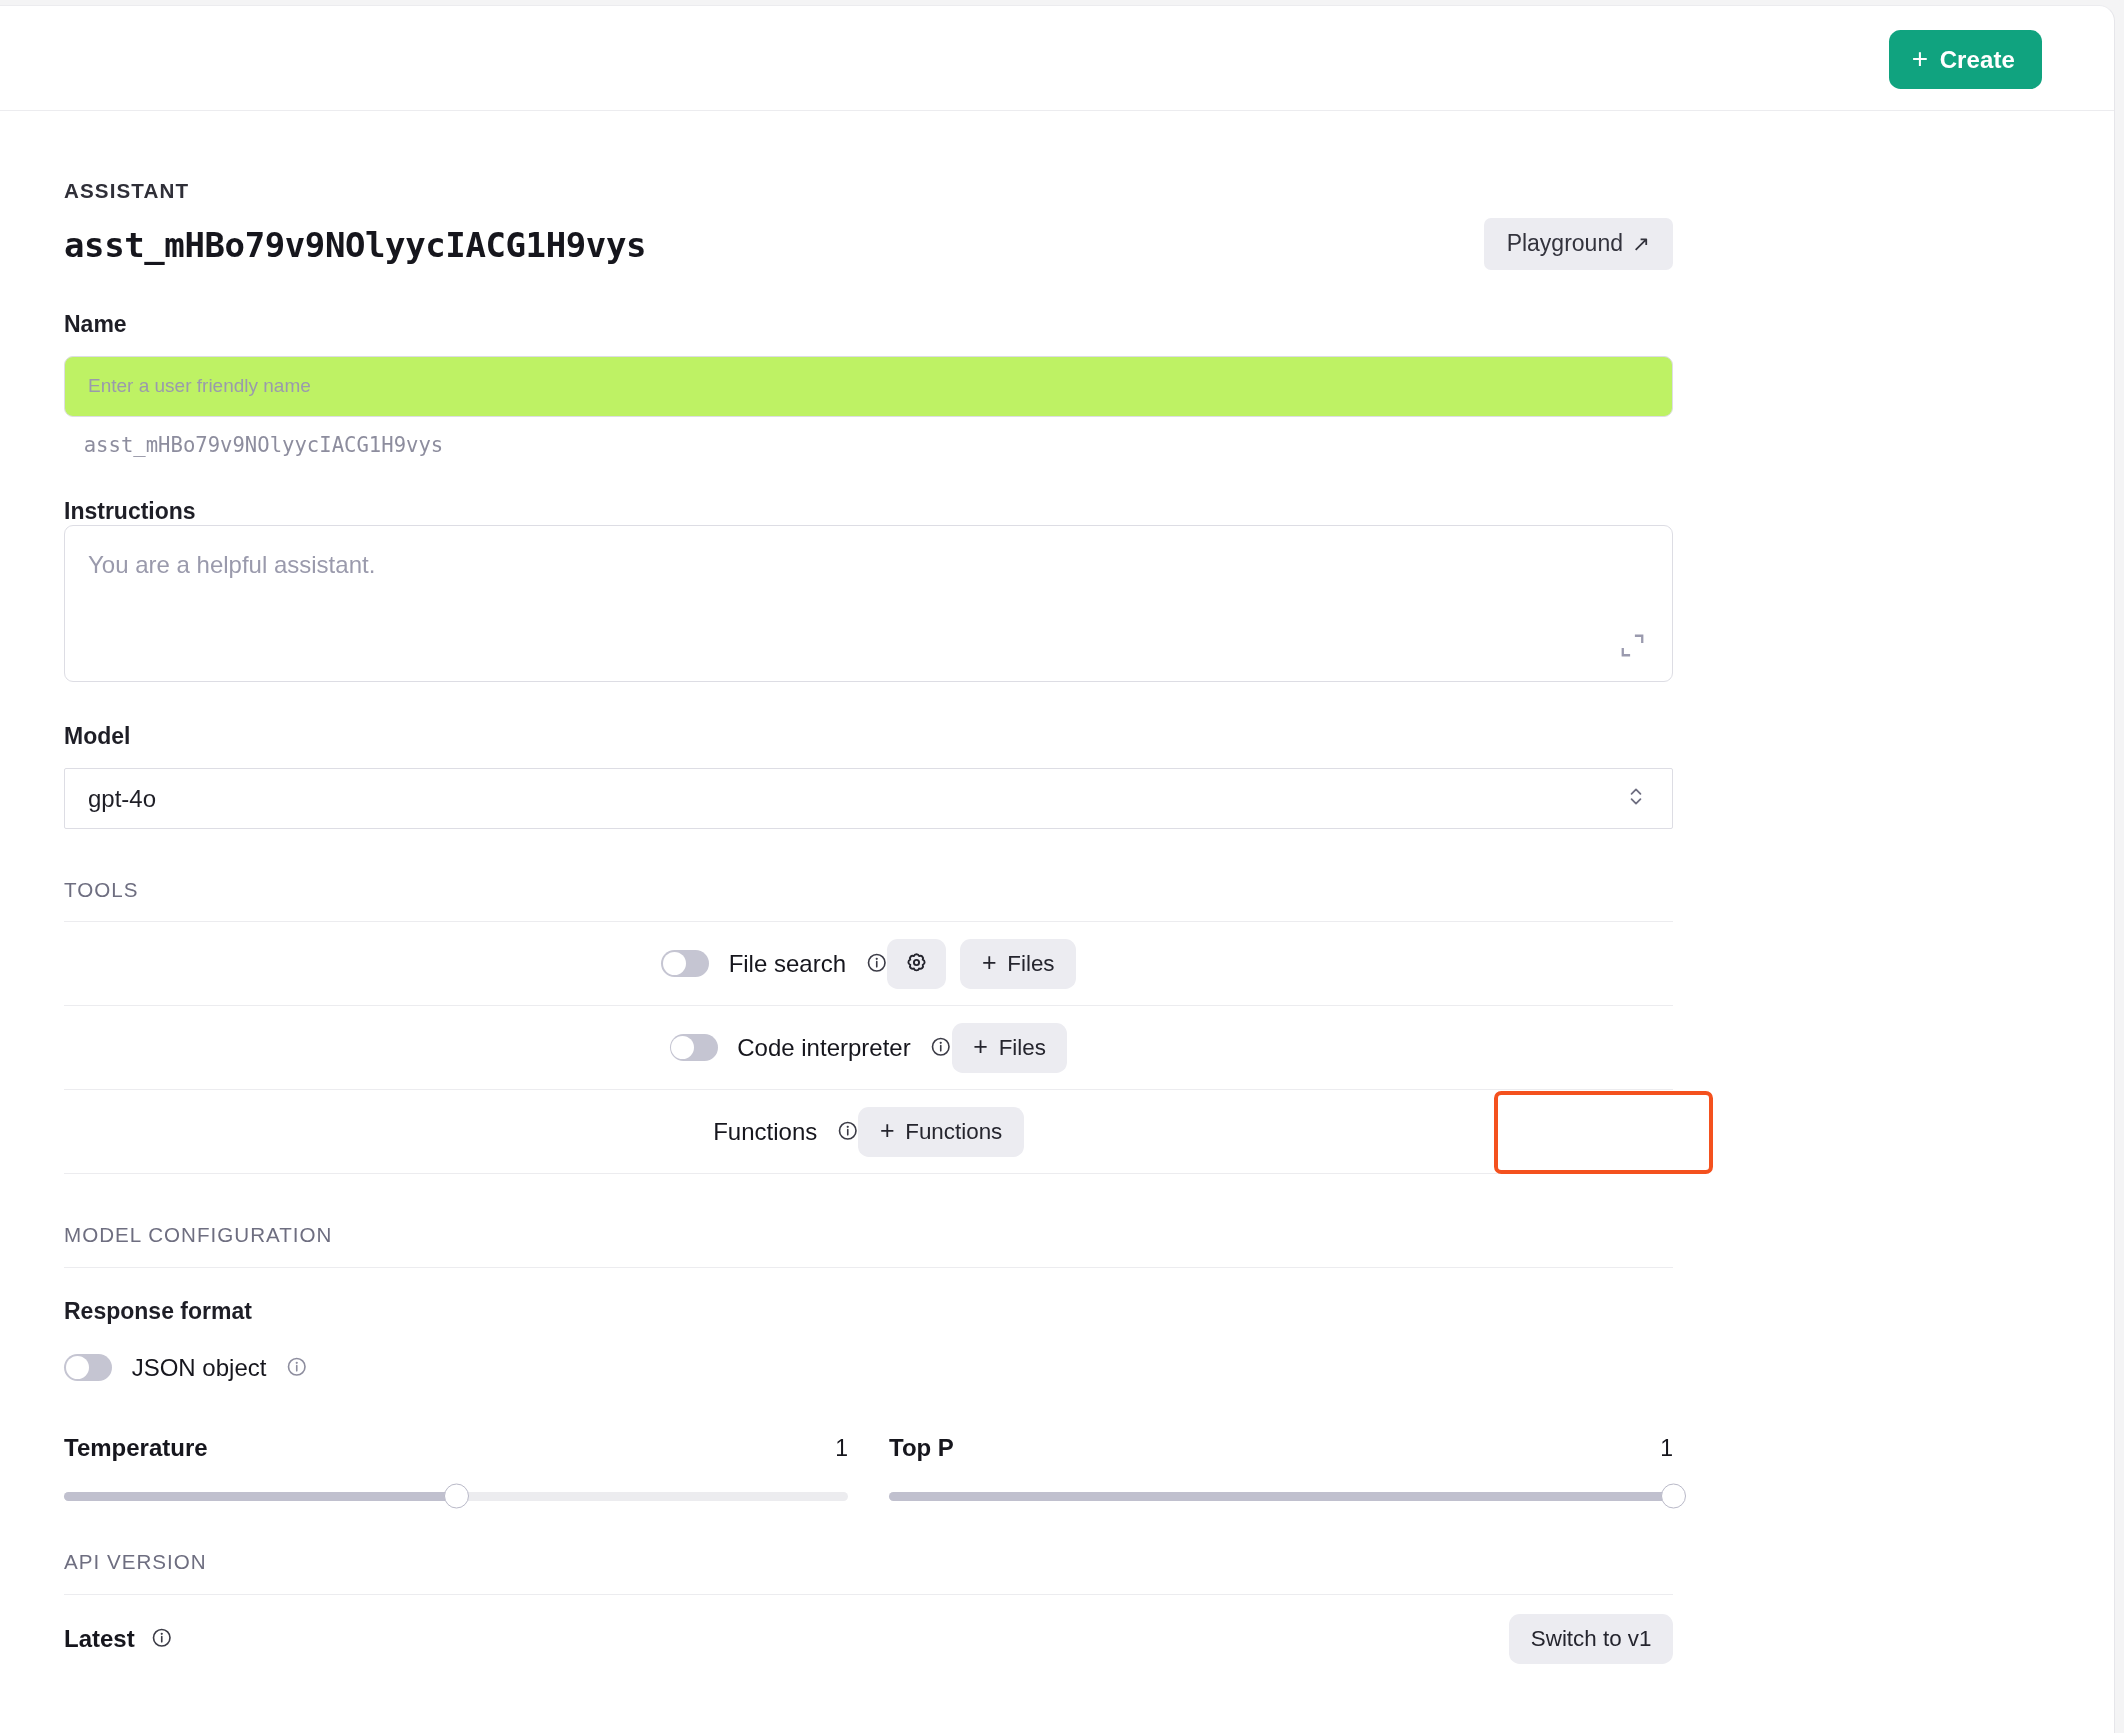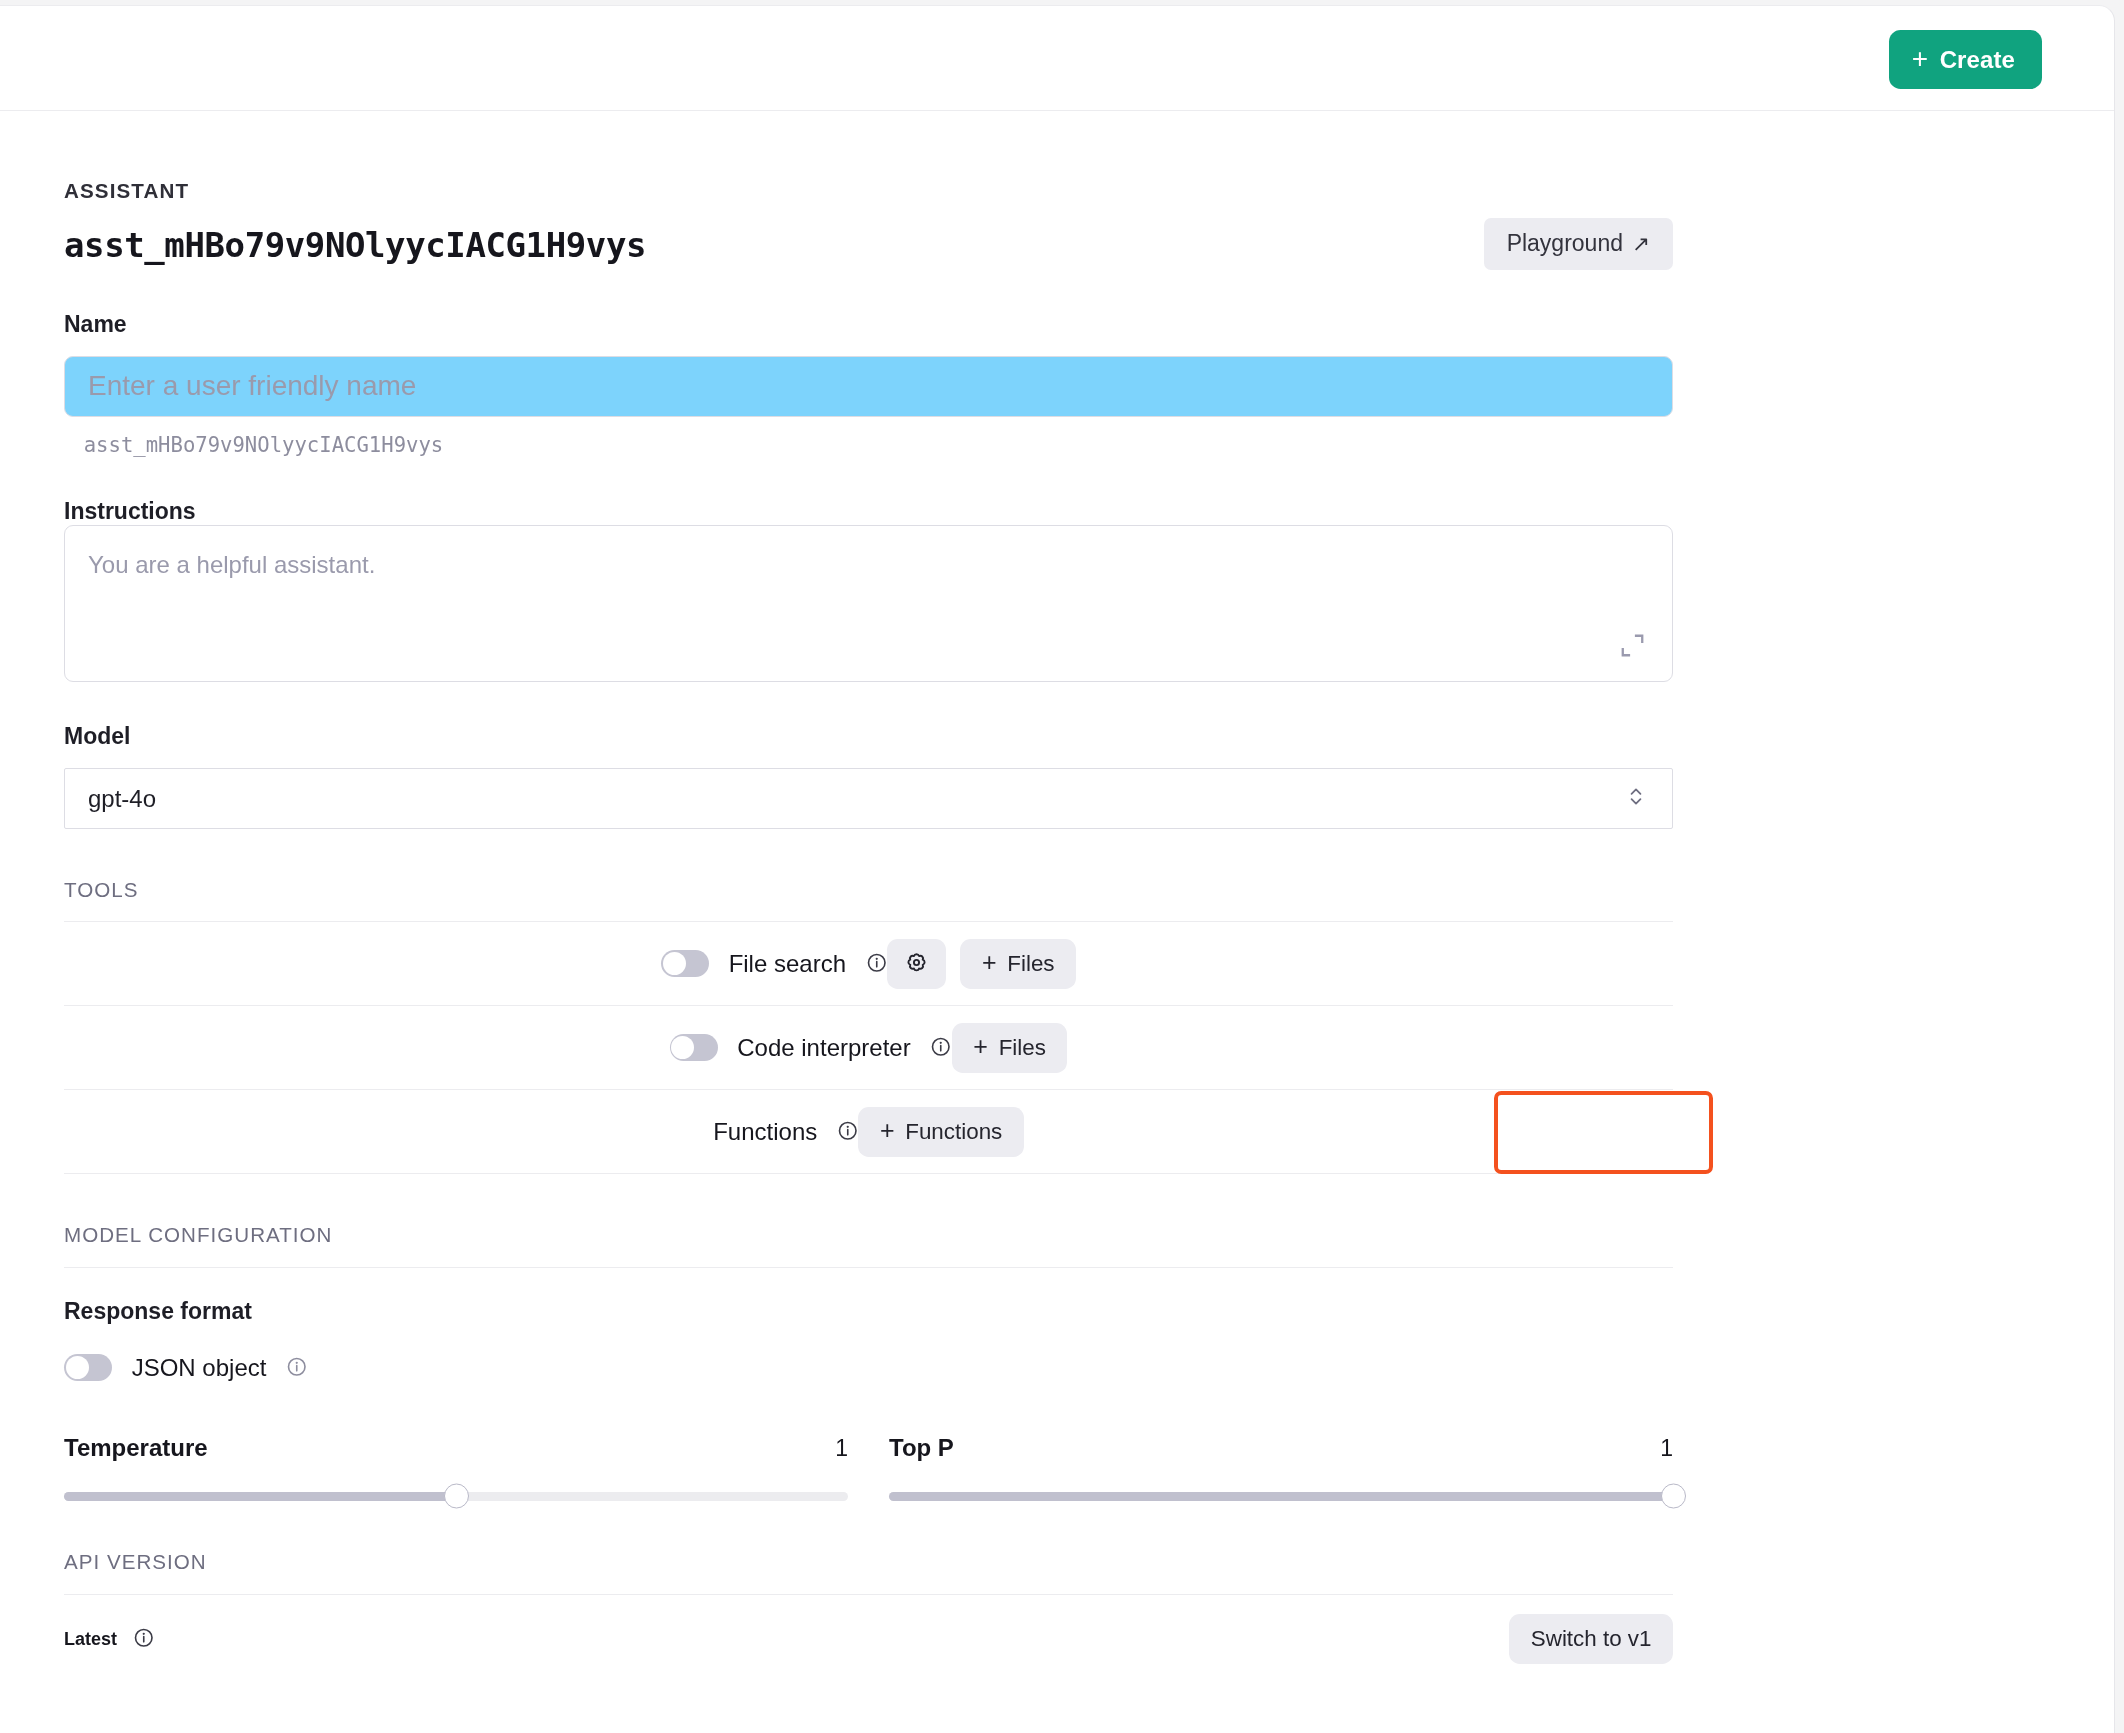--- a/index.html
+++ b/index.html
@@ -109,23 +109,23 @@
   }
 
   .text-input {
     display: block;
     width: 1609px;
     height: 61px;
     margin-top: 18px;
     padding: 0 23px;
     border: 0.9px solid #dddde4;
     border-radius: 9px;
-    background: #7dd3fc;
-    font-family: "Liberation Sans", sans-serif;
-    font-size: 28px;
+    background: #bef264;
+    font-family: "Liberation Sans", sans-serif;
+    font-size: 19px;
     color: #1e1e26;
     outline: none;
   }
   .text-input::placeholder { color: #9a9aac; }
 
   .subtext-id {
     font-family: "DejaVu Sans Mono", "Liberation Mono", monospace;
     font-size: 20.6px;
     color: #8d8d9e;
     margin: 16px 0 0 19.7px;
@@ -327,21 +327,21 @@
 
   
   .api-row {
     width: 1609px;
     height: 90px;
     display: flex;
     align-items: center;
     justify-content: space-between;
   }
   .api-left { display: flex; align-items: center; gap: 16px; }
-  .api-label { font-size: 18px; font-weight: 600; color: #16161d; }
+  .api-label { font-size: 24px; font-weight: 600; color: #16161d; }
 </style>
 </head>
 <body>
 
 <div class="app-card">
 
   <div class="topbar">
     <button class="create-button" style="background: rgb(16, 163, 127);">
       <span class="plus-glyph">+</span>
       <span>Create</span>

